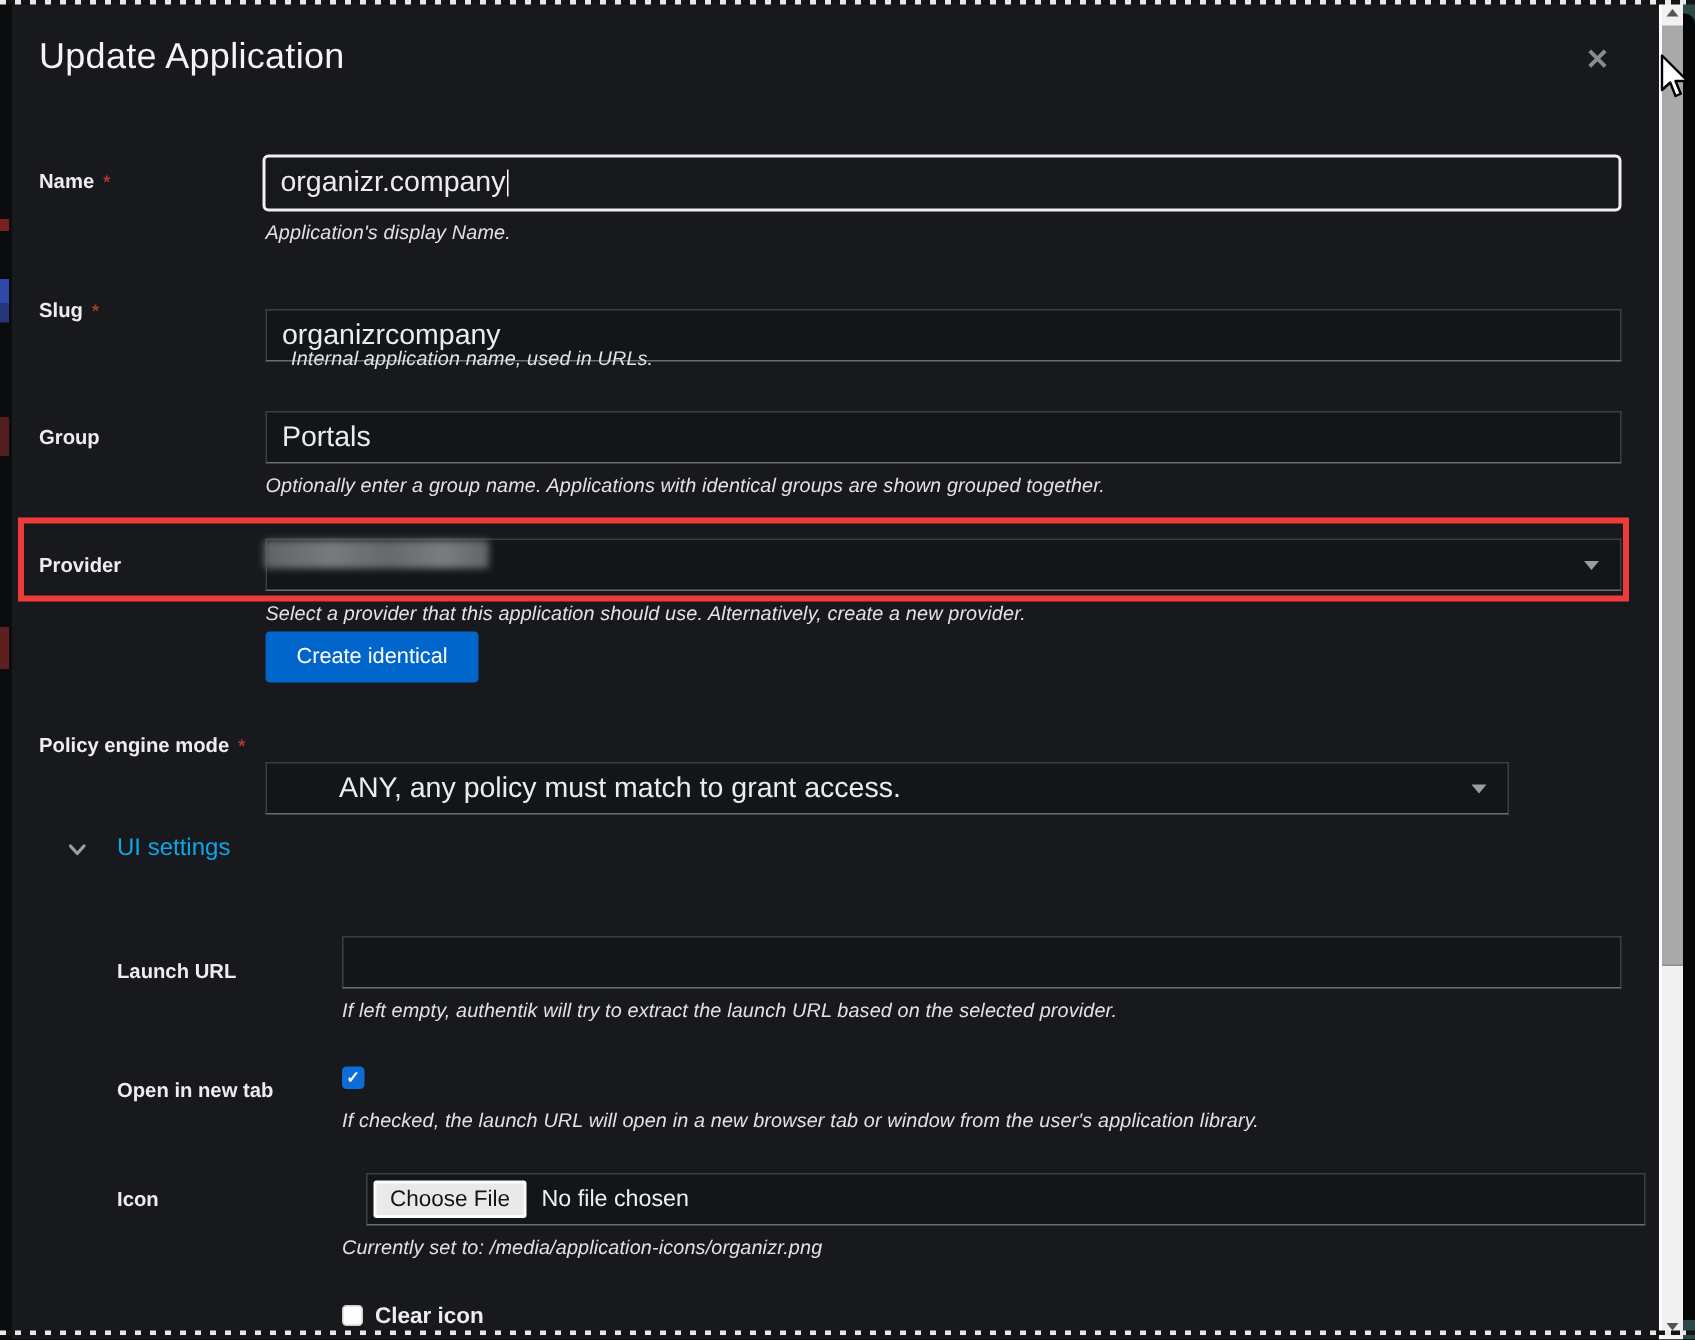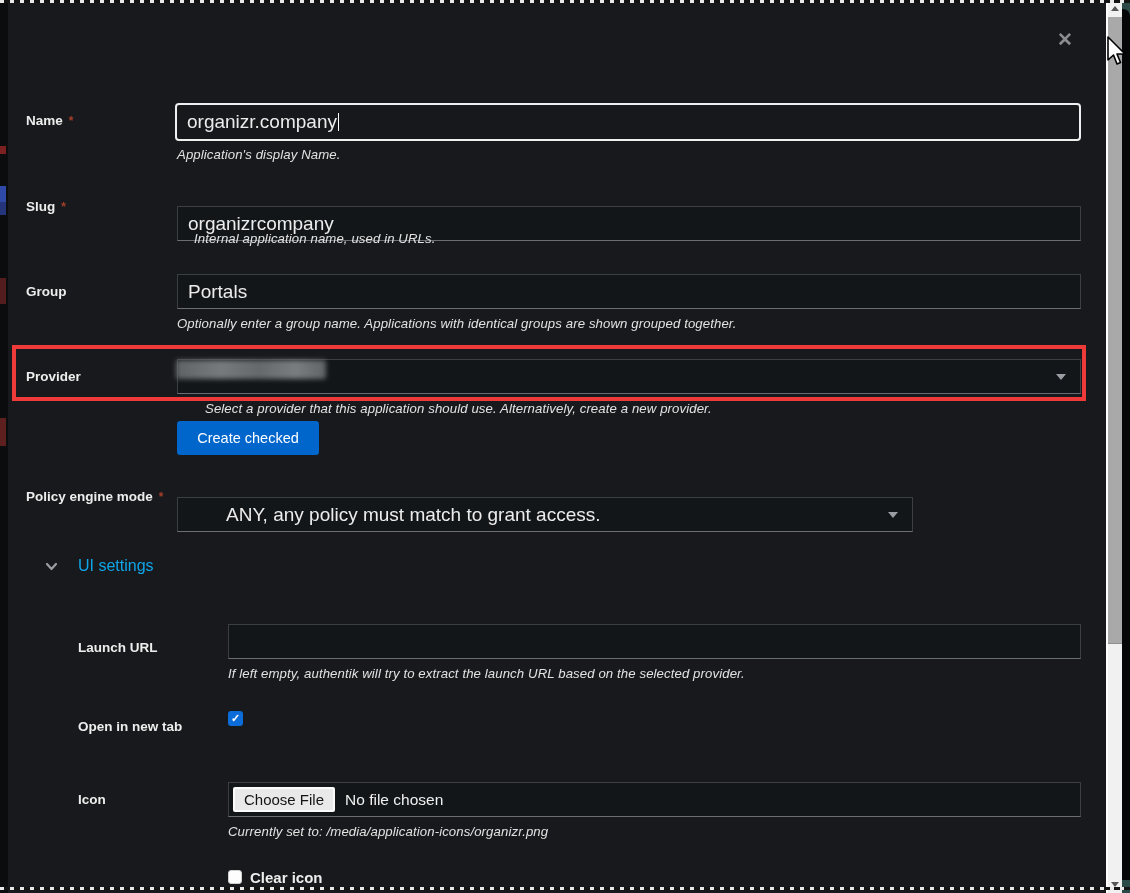--- a/index.html
+++ b/index.html
@@ -47,21 +47,21 @@
 
   .section-title{position:absolute;font-size:16px;color:#0ea5e9;font-weight:400;}
 
   .checkbox{position:absolute;width:15px;height:15px;border-radius:3px;
     box-sizing:border-box;display:flex;align-items:center;justify-content:center;}
   .checkbox.checked{background:#0d6dd8;color:#fff;font-size:11px;font-weight:700;}
   .checkbox.unchecked{background:#fdfdfd;border:1px solid #cfcfcf;}
 
   .filebox{position:absolute;background:#131619;border:1px solid #3c3f42;
     border-bottom:1.5px solid #6a6e73;display:flex;align-items:center;
-    box-sizing:border-box;padding:0 4px;}
+    box-sizing:border-box;padding:0 4px;margin-left:16px;}
   .file-btn{background:#e9e9e9;border:2px solid #fbfbfb;color:#141414;font-size:15px;
     padding:2px 9px;border-radius:2px;cursor:pointer;font-family:"Liberation Sans",sans-serif;}
   .file-status{color:#f0f0f0;font-size:15.5px;margin-left:10px;}
 
   
   .scrollbar{position:absolute;left:1106px;top:0;width:16px;height:893px;
     background:#f1f1f1;border-left:2px solid #fff;box-sizing:border-box;}
   .sb-btn{position:absolute;left:0;width:14px;height:17px;background:#f1f1f1;
     display:flex;align-items:center;justify-content:center;}
   .sb-up{top:0;} .sb-down{bottom:0;}
@@ -92,20 +92,21 @@
   <div class="bg-sliver">
     <div class="frag" style="top:146px;height:8px;background:#7a2020;"></div>
     <div class="frag" style="top:186px;height:16px;background:#2e49a8;"></div>
     <div class="frag" style="top:202px;height:13px;background:#24357c;"></div>
     <div class="frag" style="top:278px;height:26px;background:#541d1d;"></div>
     <div class="frag" style="top:418px;height:28px;background:#5e1f1f;"></div>
   </div>
 
   <div class="modal">
 
+    <div class="modal-title">Update Application</div>
     <div class="close-btn">✕</div>
 
     <div class="lbl" style="left:18px;top:113px;">
       <span>Name</span><span class="req">*</span>
     </div>
     <div class="field focused" style="left:167px;top:103px;width:906px;height:38px;">
       <span>organizr.company</span>
         <span class="caret-blink"></span>
     </div>
     <div class="help" style="left:169px;top:147px;">Application's display Name.</div>
@@ -121,28 +122,28 @@
     <div class="lbl" style="left:18px;top:284px;">Group</div>
     <div class="field" style="left:169px;top:274px;width:904px;height:35px;">
       <span>Portals</span>
     </div>
     <div class="help" style="left:169px;top:316px;">Optionally enter a group name. Applications with identical groups are shown grouped together.</div>
 
     <div class="lbl" style="left:18px;top:369px;">Provider</div>
     <div class="field" style="left:169px;top:359px;width:904px;height:35px;">
       <span class="select-caret"></span>
     </div>
-    <div class="help" style="left:169px;top:401px;margin-left:28px;">Select a provider that this application should use. Alternatively, create a new provider.</div>
-
-    <div class="btn-primary" style="left:169px;top:421px;width:142px;height:34px;">Create checked</div>
+    <div class="help" style="left:169px;top:401px;">Select a provider that this application should use. Alternatively, create a new provider.</div>
+
+    <div class="btn-primary" style="left:169px;top:421px;width:142px;height:34px;">Create identical</div>
 
     <div class="lbl" style="left:18px;top:489px;">
       <span>Policy engine mode</span><span class="req">*</span>
     </div>
-    <div class="field" style="left:169px;top:497px;width:736px;height:35px;padding-left:48px;">
+    <div class="field" style="left:169px;top:508px;width:829px;height:35px;padding-left:48px;">
       <span>ANY, any policy must match to grant access.</span>
       <span class="select-caret"></span>
     </div>
 
     <div class="chevron" style="left:37px;top:560px;">
       <svg width="13" height="13" viewBox="0 0 13 13">
           <polyline points="2,4 6.5,9 11,4" fill="none" stroke="#9a9da1" stroke-width="2.2" stroke-linecap="round" stroke-linejoin="round"></polyline>
         </svg>
     </div>
     <div class="section-title" style="left:70px;top:557px;">UI settings</div>
@@ -150,20 +151,21 @@
     <div class="lbl" style="left:70px;top:640px;">Launch URL</div>
     <div class="field" style="left:220px;top:624px;width:853px;height:35px;">
       <span></span>
     </div>
     <div class="help" style="left:220px;top:666px;">If left empty, authentik will try to extract the launch URL based on the selected provider.</div>
 
     <div class="lbl" style="left:70px;top:719px;">Open in new tab</div>
     <div class="checkbox checked" style="left:220px;top:711px;">
       <span>✓</span>
     </div>
+    <div class="help" style="left:220px;top:739px;">If checked, the launch URL will open in a new browser tab or window from the user's application library.</div>
 
     <div class="lbl" style="left:70px;top:792px;">Icon</div>
     <div class="filebox" style="left:220px;top:782px;width:853px;height:35px;">
       <span class="file-btn">Choose File</span>
       <span class="file-status">No file chosen</span>
     </div>
     <div class="help" style="left:220px;top:824px;">Currently set to: /media/application-icons/organizr.png</div>
 
     <div class="checkbox unchecked" style="left:220px;top:870px;width:14px;height:14px;"></div>
     <div class="lbl" style="left:242px;top:869px;font-size:15px;">Clear icon</div>

